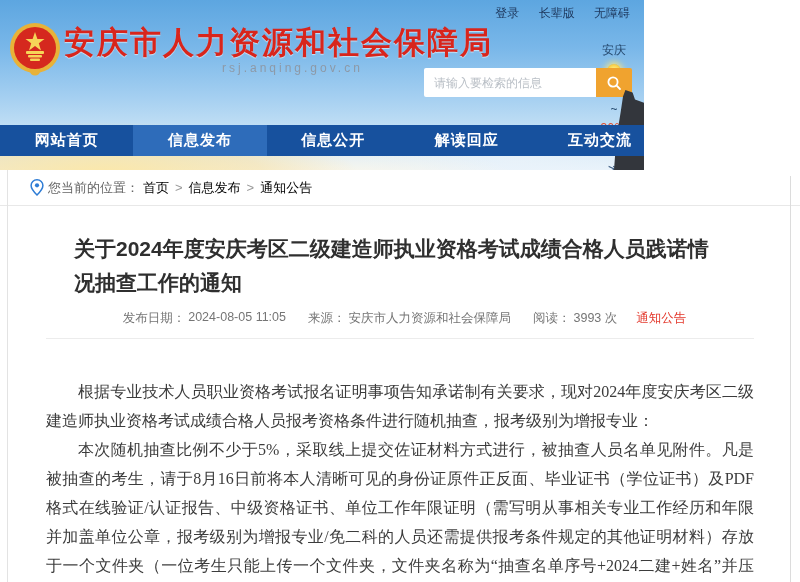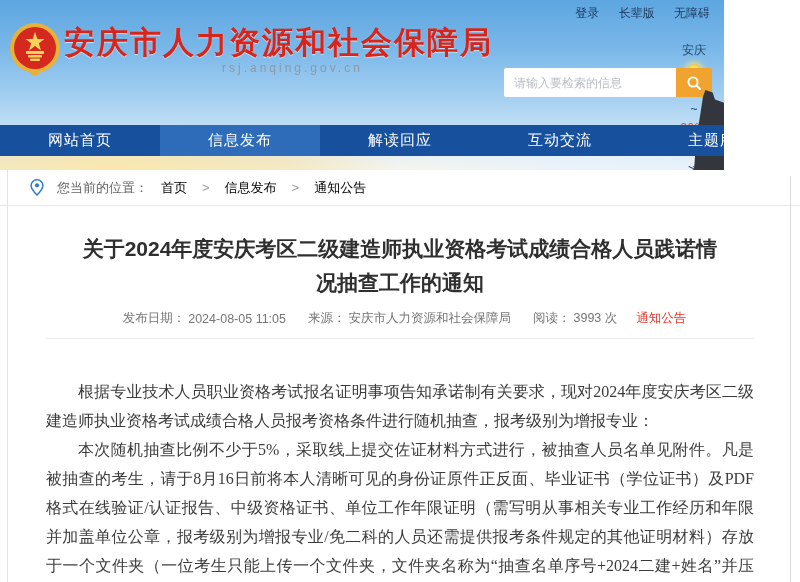--- a/index.html
+++ b/index.html
@@ -1,21 +1,21 @@
 <!DOCTYPE html>
 <html><head>
 <meta charset="utf-8">
 <style>
   * { margin:0; padding:0; box-sizing:border-box; }
   html,body { width:800px; height:582px; overflow:hidden; background:#fff;
               font-family:"Liberation Sans","DejaVu Sans",sans-serif; }
   .page { position:relative; width:800px; height:582px; background:#fff; }
 
   
-  .banner { position:relative; width:724px; height:170px; overflow:hidden;
+  .banner { position:relative; width:644px; height:170px; overflow:hidden;
     background:
       radial-gradient(ellipse 55% 42% at 16% 102%, rgba(252,231,165,.95) 0%, rgba(250,224,158,.55) 45%, rgba(250,224,158,0) 72%),
       radial-gradient(ellipse 45% 38% at 52% 108%, rgba(255,247,228,.85) 0%, rgba(255,247,228,0) 65%),
       radial-gradient(ellipse 35% 30% at 80% 95%, rgba(235,243,250,.7) 0%, rgba(235,243,250,0) 70%),
       linear-gradient(180deg,#5da6e0 0%, #79b7e9 28%, #a6d0f1 58%, #cde5f6 82%, #e9f3fb 100%);
   }
   .top-links { position:absolute; top:5px; right:14px; font-size:12px; color:#1f3a60; }
   .top-links a { color:#1f3a60; text-decoration:none; margin-left:16px; cursor:pointer; }
 
   .emblem { position:absolute; left:8px; top:20px; width:54px; height:58px; }
@@ -37,37 +37,37 @@
   .search input::placeholder { color:#b9bfc6; }
   .search button { width:36px; height:29px; border:none; background:#f0a32f; cursor:pointer;
                    border-radius:0 2px 2px 0; display:flex; align-items:center; justify-content:center; }
 
   .silhouette { position:absolute; right:0; top:90px; width:30px; height:80px; background:#33363c;
                 clip-path:polygon(38% 0, 62% 3%, 70% 12%, 100% 16%, 100% 100%, 0 100%, 8% 60%, 22% 28%, 30% 8%); }
 
   .nav { position:absolute; left:0; top:125px; width:800px; height:31px; background:#17519e;
          display:flex; z-index:3; }
   .nav-item { flex:1; display:flex; align-items:center; justify-content:center;
-              color:#fff; font-size:15px; font-weight:normal; cursor:pointer; letter-spacing:1px; }
+              color:#fff; font-size:15px; font-weight:bold; cursor:pointer; letter-spacing:1px; }
   .nav-item.active { background:#2e6cba; }
 
   
   .breadcrumb-row { position:relative; width:800px; height:36px; background:#fff;
                     border-bottom:1px solid #e8e8e8; display:flex; align-items:center;
-                    padding-left:30px; gap:13px; font-size:13px; color:#666; }
+                    padding-left:30px; gap:4px; font-size:13px; color:#666; }
   .breadcrumb-row a { color:#000000; text-decoration:none; cursor:pointer; }
   .crumb-sep { color:#999; margin:0 2px; }
 
   
   .article { position:relative; padding:0 46px; }
-  .article-title { margin-top:26px; text-align:center; font-size:21px; line-height:34px;
+  .article-title { margin-top:26px; text-align:left; font-size:21px; line-height:34px;
                    font-weight:bold; color:#2f2f2f; padding:0 28px; }
   .article-meta { margin-top:10px; text-align:center; font-size:12.5px; color:#757575;
                   display:flex; justify-content:center; align-items:center; gap:4px; white-space:nowrap; }
-  .meta-group { margin:0 9px; display:inline-flex; align-items:center; gap:3px; }
+  .meta-group { margin:0 9px; display:inline-flex; gap:3px; }
   .fs-btn { display:inline-block; min-width:22px; height:19px; line-height:17px; border:1px solid #ddd;
             background:#fff; color:#a5a5a5; font-size:12px; text-align:center; margin:0 1px; cursor:pointer; }
   .fs-btn.active { color:#555; }
   .correction { color:#e3382c; cursor:pointer; margin-left:6px; }
   .meta-divider { border-bottom:1px solid #ececec; margin-top:11px; }
 
   .article-body { margin-top:38px; font-family:"Liberation Serif","DejaVu Serif",serif;
                   font-size:16px; line-height:29px; color:#3c3c3c; text-align:justify; }
   .article-body p { text-indent:2em; margin:0; }
 
@@ -121,20 +121,21 @@
           </svg>
         </span>
       </button>
     </div>
 
     <div class="silhouette"></div>
 
     <nav class="nav">
       <div class="nav-item">网站首页</div>
       <div class="nav-item active">信息发布</div>
+      <div class="nav-item">信息公开</div>
       <div class="nav-item">解读回应</div>
       <div class="nav-item">互动交流</div>
       <div class="nav-item">主题服务</div>
     </nav>
   </div>
 
   <div class="breadcrumb-row">
     <span style="display:flex;">
       <svg width="14" height="17" viewBox="0 0 14 17">
         <path d="M7 0.8 C3.6 0.8 1.1 3.3 1.1 6.5 C1.1 10.2 7 16 7 16 C7 16 12.9 10.2 12.9 6.5 C12.9 3.3 10.4 0.8 7 0.8 Z" fill="none" stroke="#2e7cd5" stroke-width="1.5"></path>

